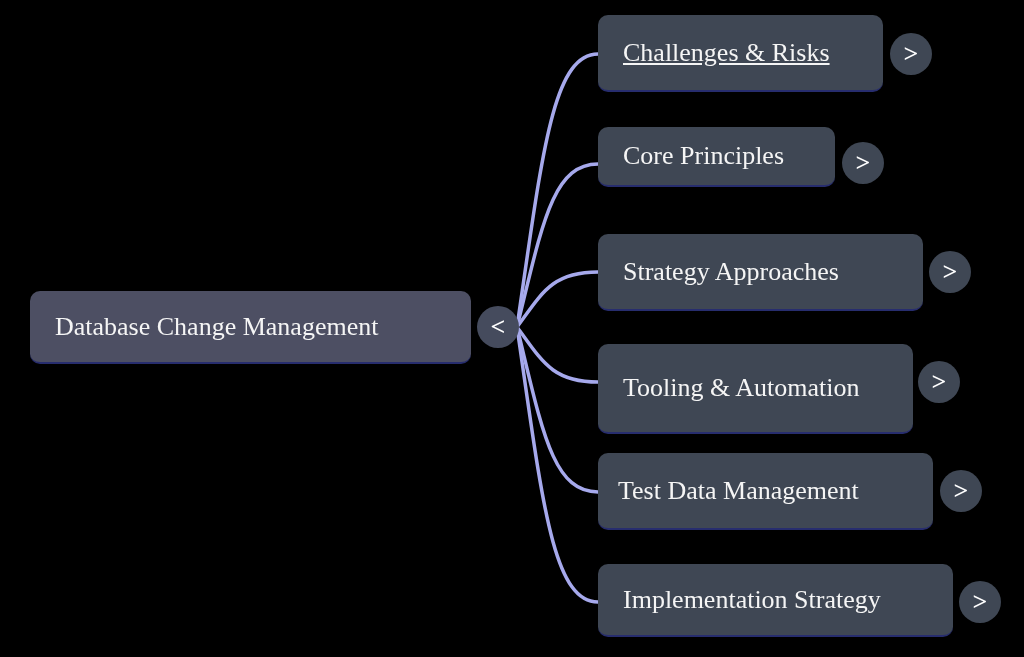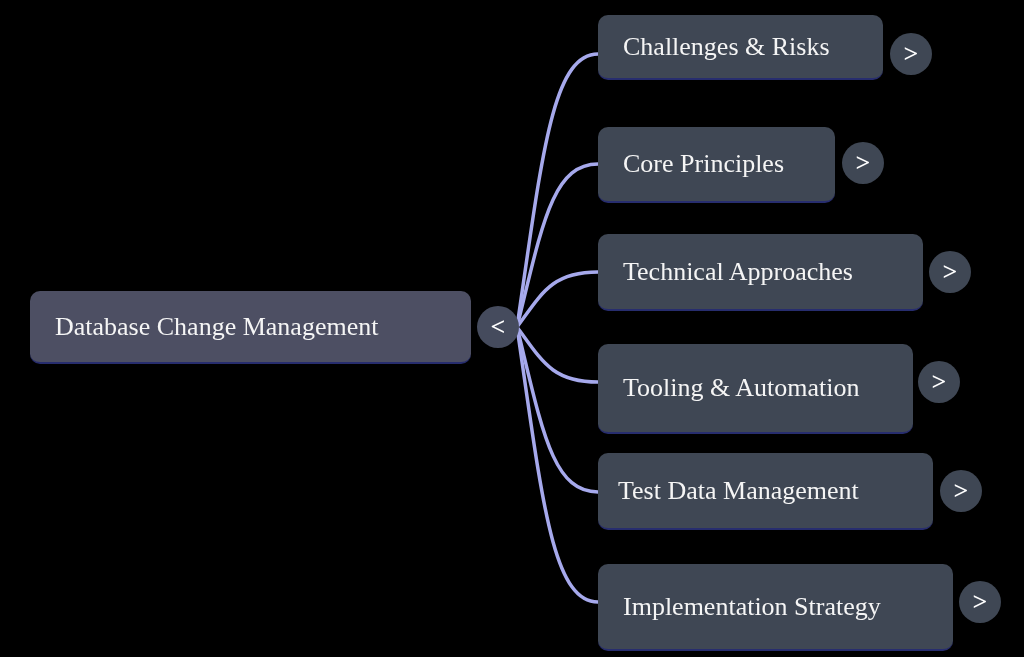--- a/index.html
+++ b/index.html
@@ -39,26 +39,26 @@
     left: 30px;
     top: 291px;
     width: 441px;
     height: 73px;
     background: #4d4f63;
     text-align: center;
   }
   .node-child {
     background: #3f4754;
   }
-  .node-c0 { left: 598px; top: 15px;  width: 285px; height: 65px; }
-  .node-c1 { left: 598px; top: 127px; width: 237px; height: 76px; }
+  .node-c0 { left: 598px; top: 15px;  width: 285px; height: 77px; text-decoration: underline; }
+  .node-c1 { left: 598px; top: 127px; width: 237px; height: 60px; }
   .node-c2 { left: 598px; top: 234px; width: 325px; height: 77px; }
   .node-c3 { left: 598px; top: 344px; width: 315px; height: 90px; }
   .node-c4 { left: 598px; top: 453px; width: 335px; height: 77px; padding-left: 20px; }
-  .node-c5 { left: 598px; top: 564px; width: 355px; height: 87px; }
+  .node-c5 { left: 598px; top: 564px; width: 355px; height: 73px; }
   .toggle-circle {
     position: absolute;
     width: 42px;
     height: 42px;
     border-radius: 50%;
     display: flex;
     align-items: center;
     justify-content: center;
     color: #ffffff;
     font-size: 26px;
@@ -109,21 +109,21 @@
   </div>
 
   <div class="node node-child node-c1">
     <span>Core Principles</span>
   </div>
   <div class="toggle-circle toggle-child toggle-t1">
     <span>&gt;</span>
   </div>
 
   <div class="node node-child node-c2">
-    <span>Technical Approaches</span>
+    <span>Strategy Approaches</span>
   </div>
   <div class="toggle-circle toggle-child toggle-t2">
     <span>&gt;</span>
   </div>
 
   <div class="node node-child node-c3">
     <span>Tooling &amp; Automation</span>
   </div>
   <div class="toggle-circle toggle-child toggle-t3">
     <span>&gt;</span>

